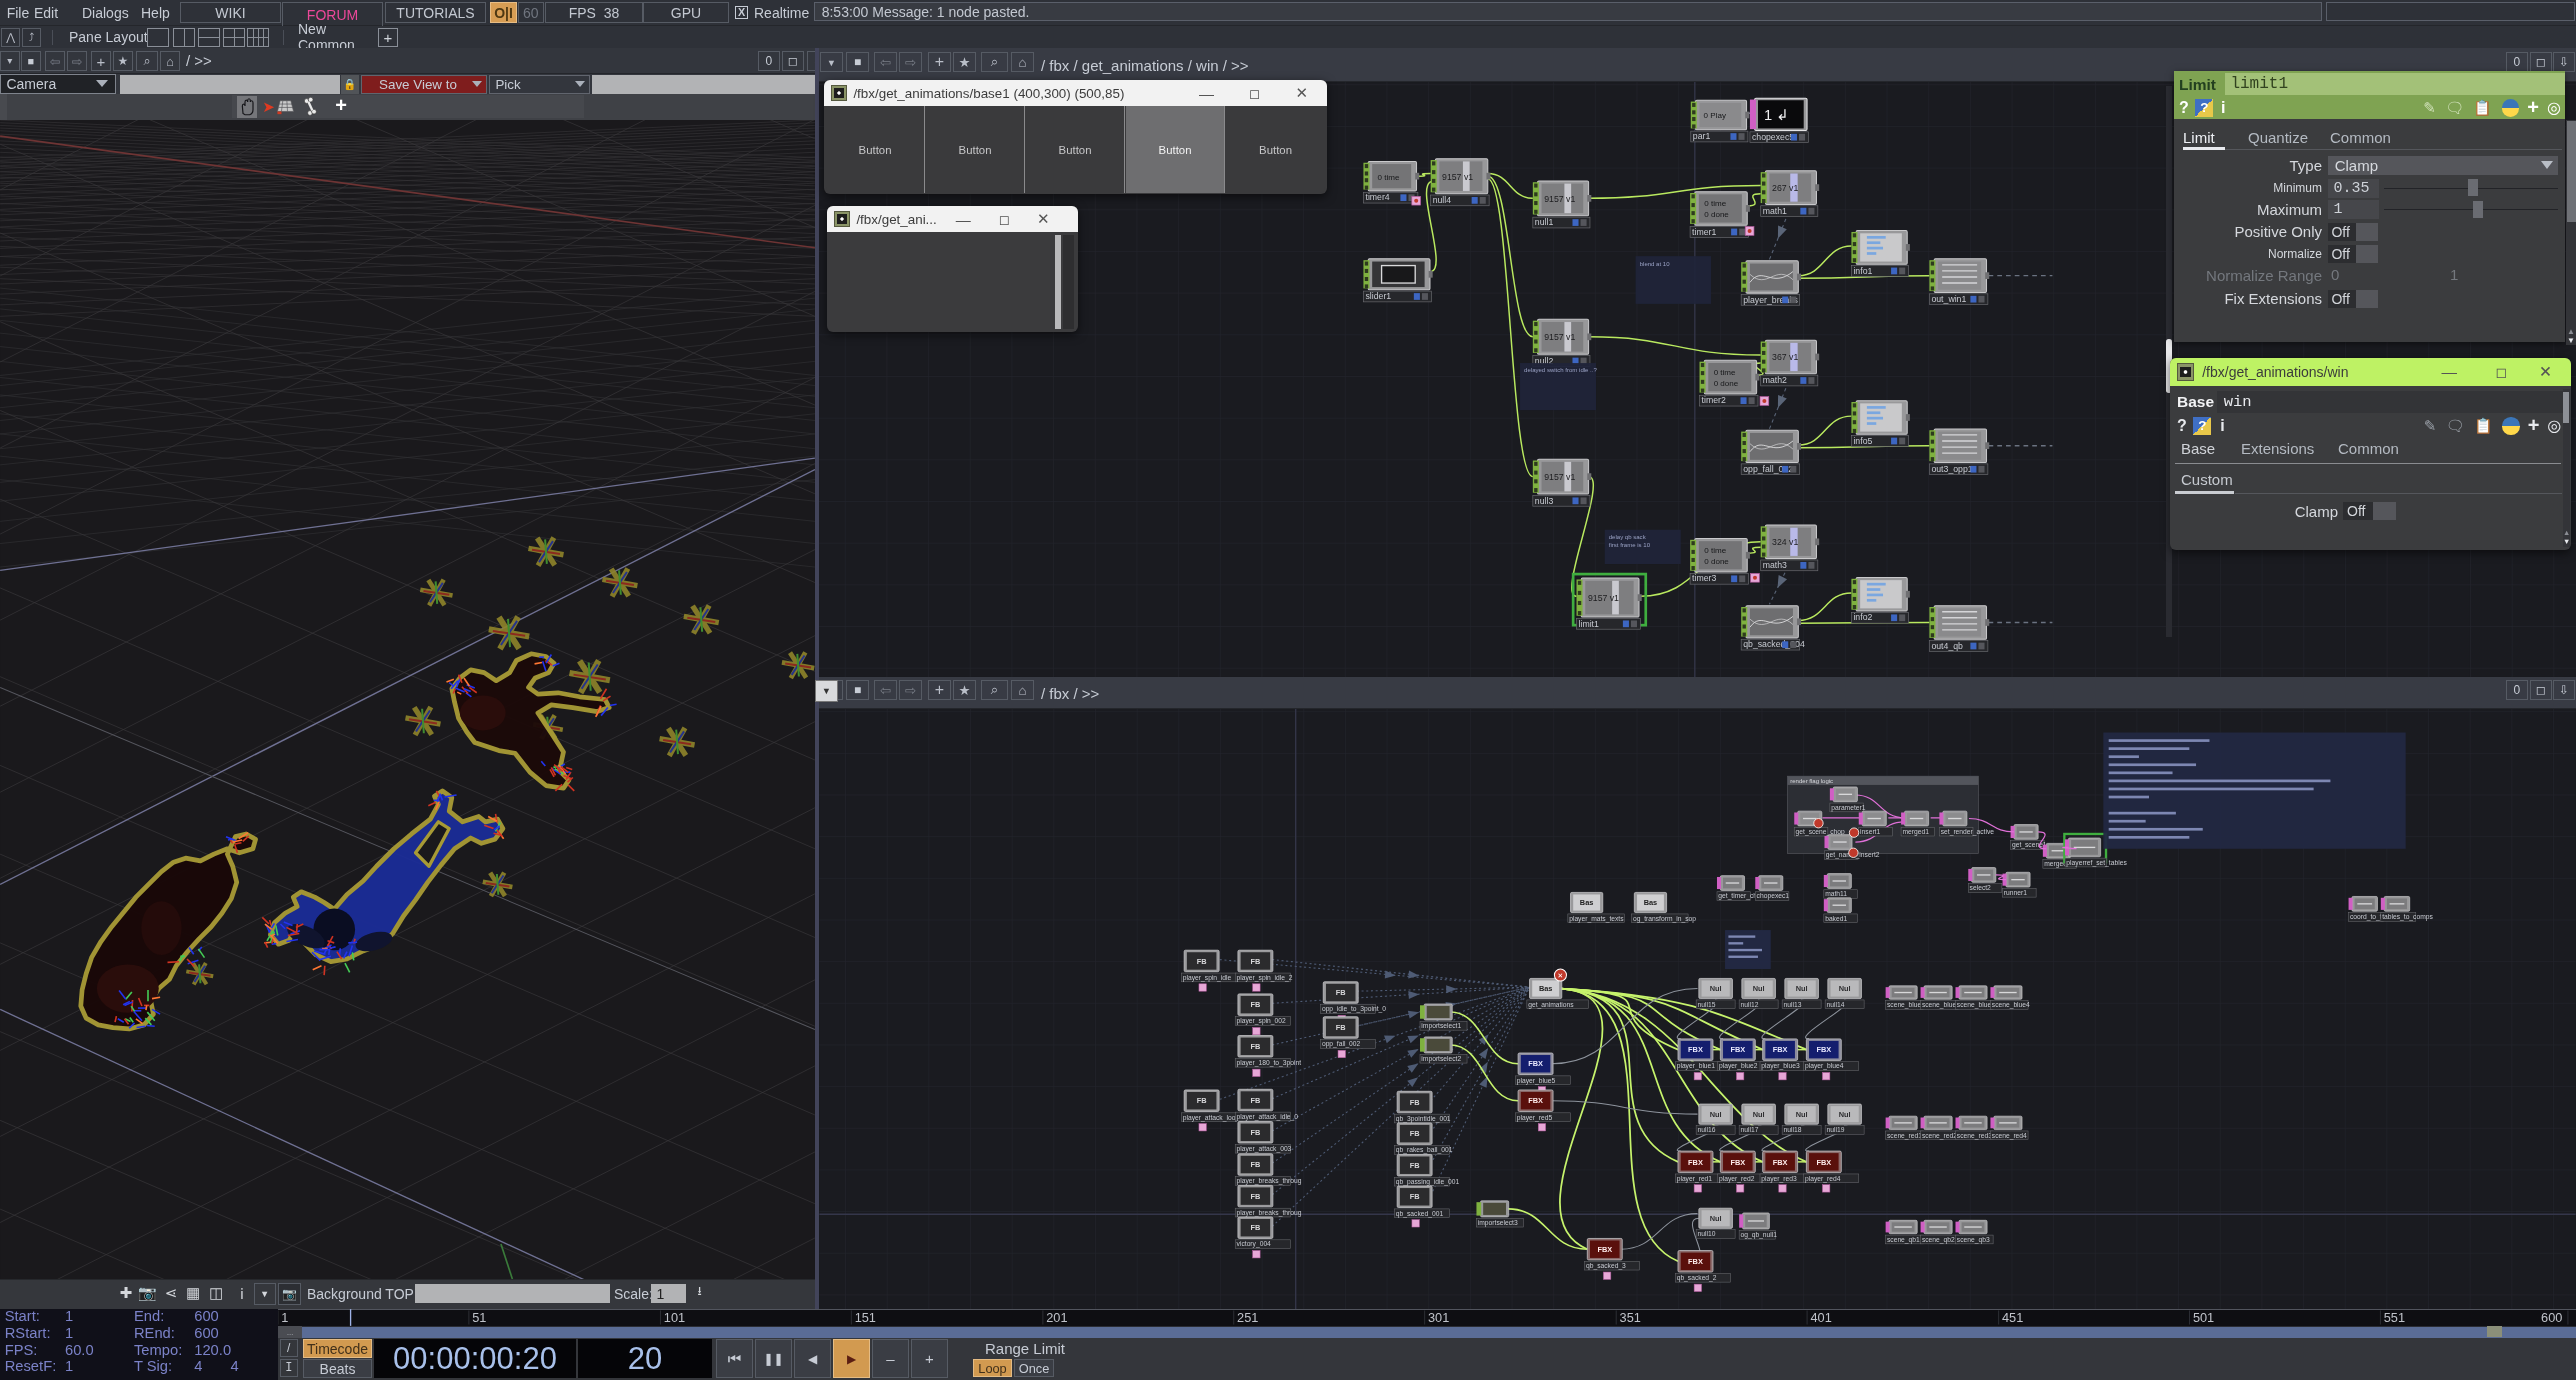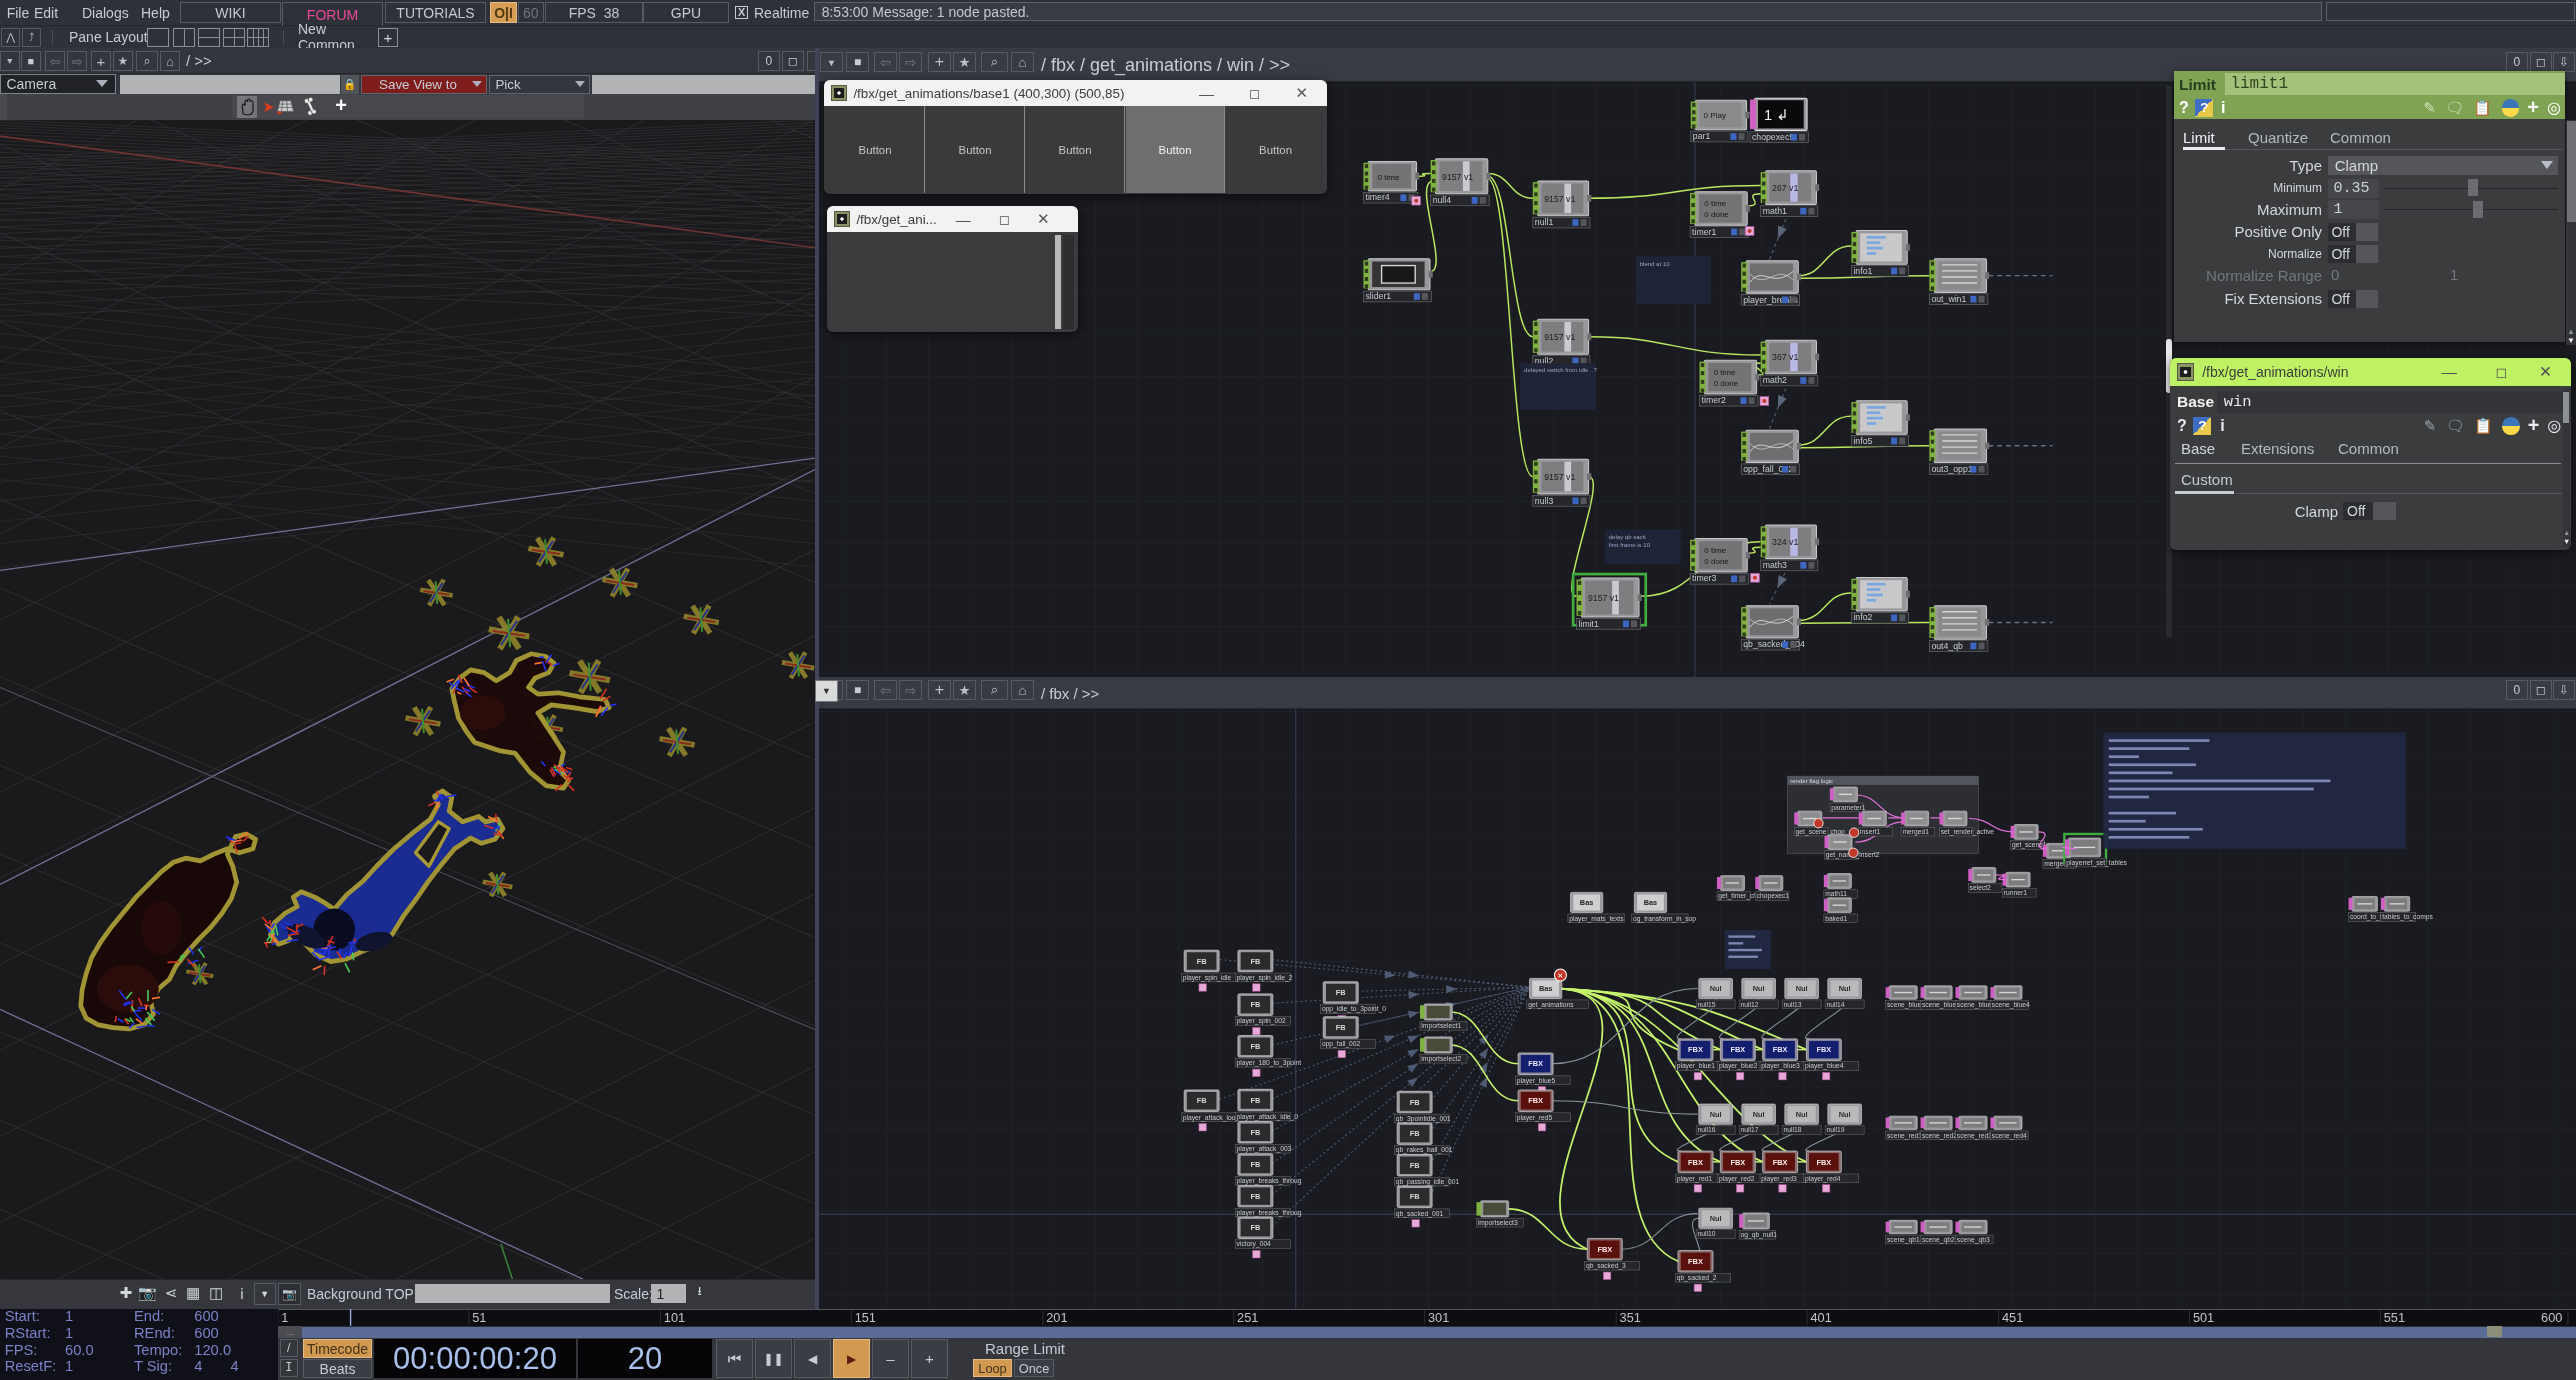--- a/index.html
+++ b/index.html
@@ -545,21 +545,21 @@
 <div class="abs" style="left:692px;top:1281px;width:15px;height:23px;color:#d4d7dc;font-size:12px;display:flex;align-items:center;justify-content:center">⭳</div>
 <div class="abs" style="left:819px;top:48px;width:1757px;height:34px;background:#383b44;border-bottom:0.7px solid #24262b"></div>
 <div class="abs" style="left:820px;top:52px;width:23px;height:20px;border:0.7px solid #565b64;color:#b9bec8;font-size:9.4px;display:flex;align-items:center;justify-content:center">▼</div>
 <div class="abs" style="left:846px;top:52px;width:23px;height:20px;border:0.7px solid #565b64;color:#c7ccd5;font-size:12px;display:flex;align-items:center;justify-content:center">■</div>
 <div class="abs" style="left:874px;top:52px;width:23px;height:20px;border:0.7px solid #565b64;color:#787d87;font-size:13.4px;display:flex;align-items:center;justify-content:center">⇦</div>
 <div class="abs" style="left:899px;top:52px;width:23px;height:20px;border:0.7px solid #565b64;color:#787d87;font-size:13.4px;display:flex;align-items:center;justify-content:center">⇨</div>
 <div class="abs" style="left:928px;top:52px;width:23px;height:20px;border:0.7px solid #565b64;color:#b9bec8;font-size:16px;display:flex;align-items:center;justify-content:center">+</div>
 <div class="abs" style="left:953px;top:52px;width:23px;height:20px;border:0.7px solid #565b64;color:#b9bec8;font-size:13.4px;display:flex;align-items:center;justify-content:center">★</div>
 <div class="abs" style="left:981px;top:52px;width:27px;height:20px;border:0.7px solid #565b64;color:#b9bec8;font-size:13.4px;display:flex;align-items:center;justify-content:center">⌕</div>
 <div class="abs" style="left:1011px;top:52px;width:23px;height:20px;border:0.7px solid #565b64;color:#b9bec8;font-size:13.4px;display:flex;align-items:center;justify-content:center">⌂</div>
-<div class="abs" style="left:1041px;top:48px;width:336px;height:34px;font-size:18px;display:flex;align-items:center;color:#c7ccd5">/ fbx / get_animations / win / &gt;&gt;</div>
+<div class="abs" style="left:1041px;top:48px;width:336px;height:34px;font-size:15px;display:flex;align-items:center;color:#c7ccd5">/ fbx / get_animations / win / &gt;&gt;</div>
 <div class="abs" style="left:2506px;top:52px;width:21.5px;height:20px;border:0.7px solid #565b64;color:#c7ccd5;font-size:12px;display:flex;align-items:center;justify-content:center">0</div>
 <div class="abs" style="left:2530px;top:52px;width:21.5px;height:20px;border:0.7px solid #565b64;color:#c7ccd5;font-size:12px;display:flex;align-items:center;justify-content:center">◻</div>
 <div class="abs" style="left:2553px;top:52px;width:21.5px;height:20px;border:0.7px solid #565b64;color:#c7ccd5;font-size:12px;display:flex;align-items:center;justify-content:center">⇩</div>
 <div class="abs" style="left:819px;top:677px;width:1757px;height:32px;background:#383b44;border-bottom:0.7px solid #24262b"></div>
 <div class="abs" style="left:820px;top:680px;width:23px;height:20px;border:0.7px solid #565b64;color:#b9bec8;font-size:9.4px;display:flex;align-items:center;justify-content:center">▼</div>
 <div class="abs" style="left:846px;top:680px;width:23px;height:20px;border:0.7px solid #565b64;color:#c7ccd5;font-size:12px;display:flex;align-items:center;justify-content:center">■</div>
 <div class="abs" style="left:874px;top:680px;width:23px;height:20px;border:0.7px solid #565b64;color:#787d87;font-size:13.4px;display:flex;align-items:center;justify-content:center">⇦</div>
 <div class="abs" style="left:899px;top:680px;width:23px;height:20px;border:0.7px solid #565b64;color:#787d87;font-size:13.4px;display:flex;align-items:center;justify-content:center">⇨</div>
 <div class="abs" style="left:928px;top:680px;width:23px;height:20px;border:0.7px solid #565b64;color:#b9bec8;font-size:16px;display:flex;align-items:center;justify-content:center">+</div>
 <div class="abs" style="left:953px;top:680px;width:23px;height:20px;border:0.7px solid #565b64;color:#b9bec8;font-size:13.4px;display:flex;align-items:center;justify-content:center">★</div>

